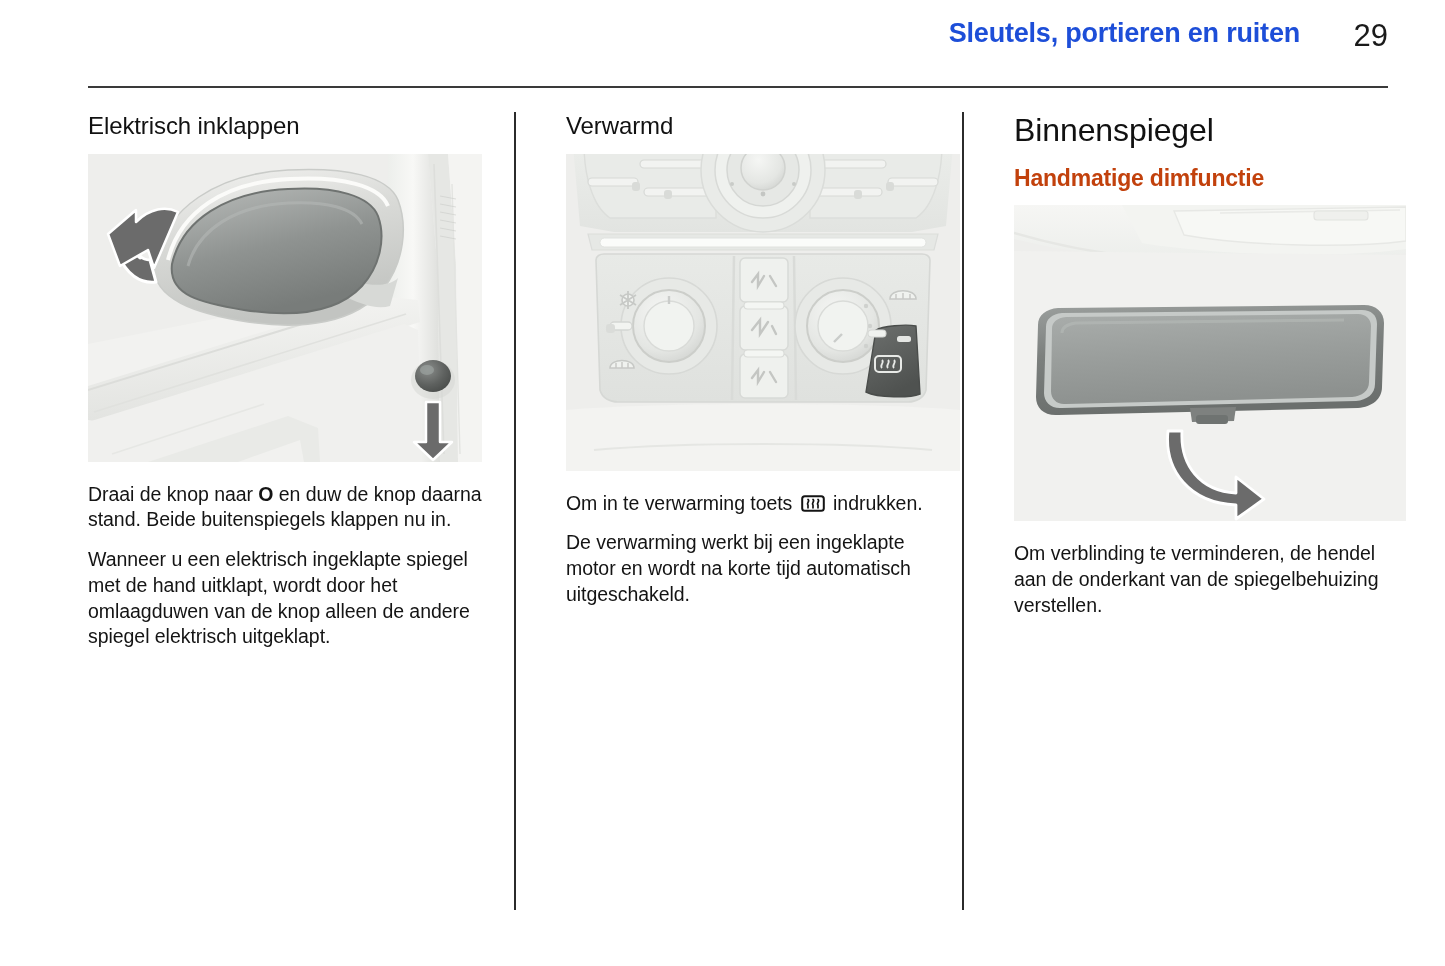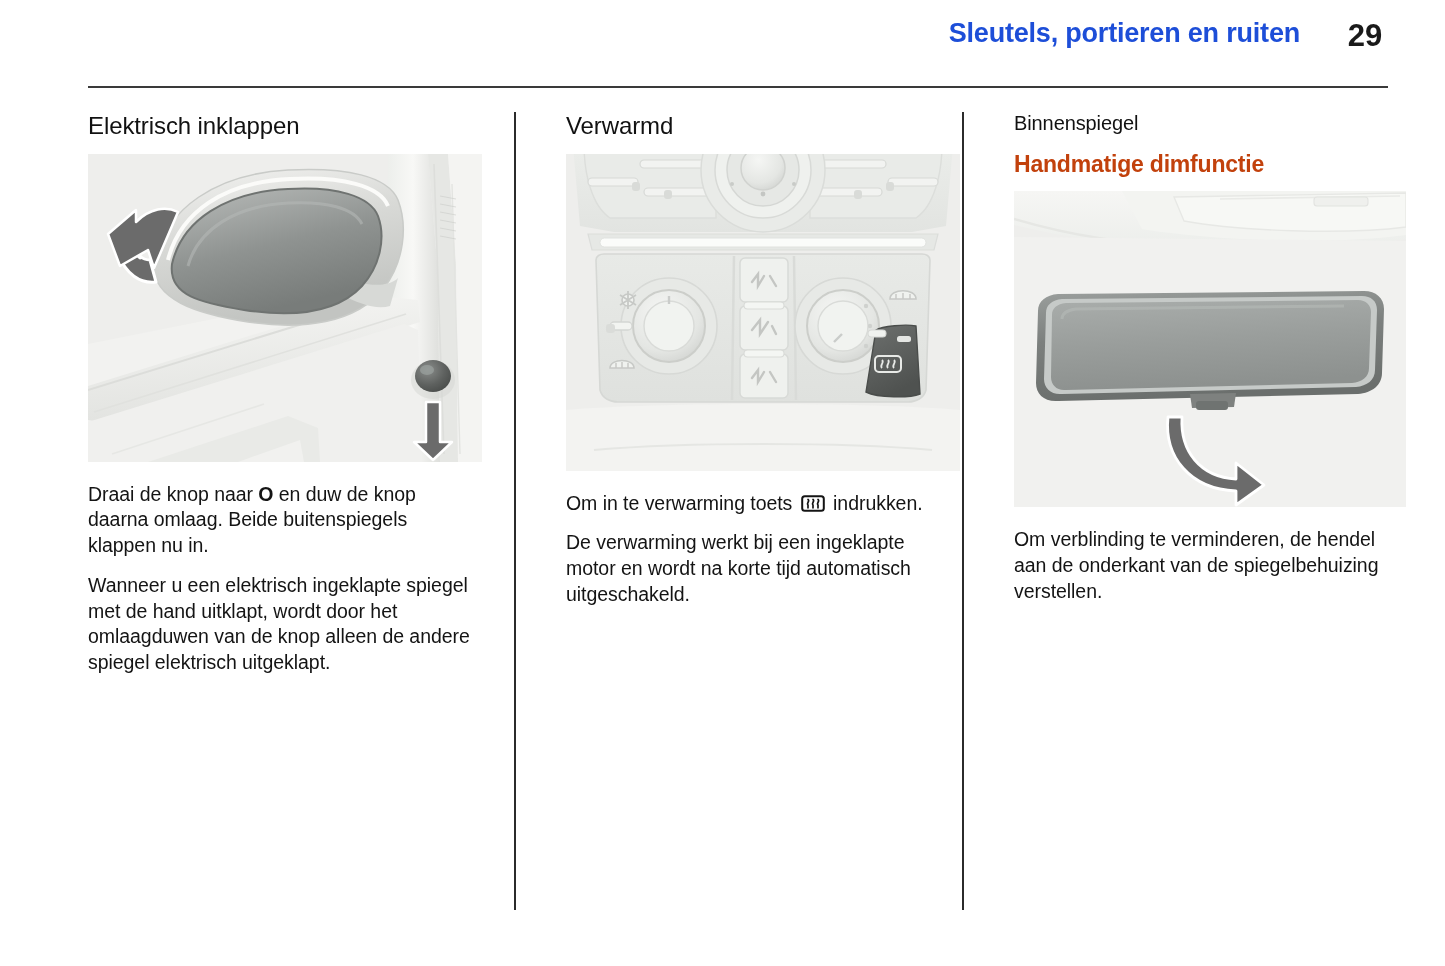--- a/index.html
+++ b/index.html
@@ -37,26 +37,26 @@
   }
   .header-title {
     font-size: 27px;
     font-weight: bold;
     letter-spacing: -0.2px;
     color: #1d4ed8;
     line-height: 1;
   }
   .header-page-number {
     font-size: 31px;
-    font-weight: bold;
+    font-weight: normal;
     color: #1a1a1a;
     margin-left: 42px;
     line-height: 1;
     min-width: 46px;
-    text-align: center;
+    text-align: right;
   }
   .header-rule {
     position: absolute;
     left: 88px;
     top: 86px;
     width: 1300px;
     height: 2px;
     background: #3a3a3a;
   }
 
@@ -66,21 +66,21 @@
     left: 88px;
     top: 112px;
     width: 1300px;
     height: 800px;
     display: flex;
   }
   .col {
     position: relative;
     box-sizing: border-box;
   }
-  .col-1 { width: 426px; padding-right: 42px; }
+  .col-1 { width: 426px; padding-right: 16px; }
   .col-2 { width: 448px; padding-left: 52px; padding-right: 18px; }
   .col-3 { width: 426px; padding-left: 52px; }
 
   .divider {
     position: absolute;
     top: 0;
     width: 2px;
     height: 798px;
     background: #2b2b2b;
   }
@@ -89,21 +89,21 @@
 
   h2.section-title {
     margin: 0 0 14px 0;
     font-size: 24px;
     font-weight: normal;
     line-height: 1.15;
     color: #111111;
     letter-spacing: -0.1px;
   }
   h2.section-title.big {
-    font-size: 20px;
+    font-size: 32px;
     margin-bottom: 16px;
   }
   h3.sub-title {
     margin: 0 0 14px 0;
     font-size: 23px;
     font-weight: bold;
     line-height: 1.15;
     color: #c2410c;
     letter-spacing: -0.2px;
   }
@@ -248,21 +248,21 @@
             <ellipse cx="339" cy="216" rx="7" ry="5" fill="#9aa09d" opacity="0.75"></ellipse>
           </g>
 
           <g>
             <path d="M338 248 L352 248 L352 288 L364 288 L345 306 L326 288 L338 288 Z" fill="#6b6b6b" stroke="#ffffff" stroke-width="2.5" stroke-linejoin="round"></path>
           </g>
         </svg>
       </div>
 
       <p class="body-text">
-        <span>Draai de knop naar </span><span class="bold-inline">O</span><span> en duw de knop daarna omlaag. Beide buitenspiegels klappen nu in.</span>
+        <span>Draai de knop naar </span><span class="bold-inline">O</span><span> en duw de knop daarna stand. Beide buitenspiegels klappen nu in.</span>
       </p>
 
 
       <p class="body-text">Wanneer u een elektrisch ingeklapte spiegel met de hand uitklapt, wordt door het omlaagduwen van de knop alleen de andere spiegel elektrisch uitgeklapt.</p>
     </div>
 
     <div class="col col-2">
 
       <h2 class="section-title">Verwarmd</h2>
 

